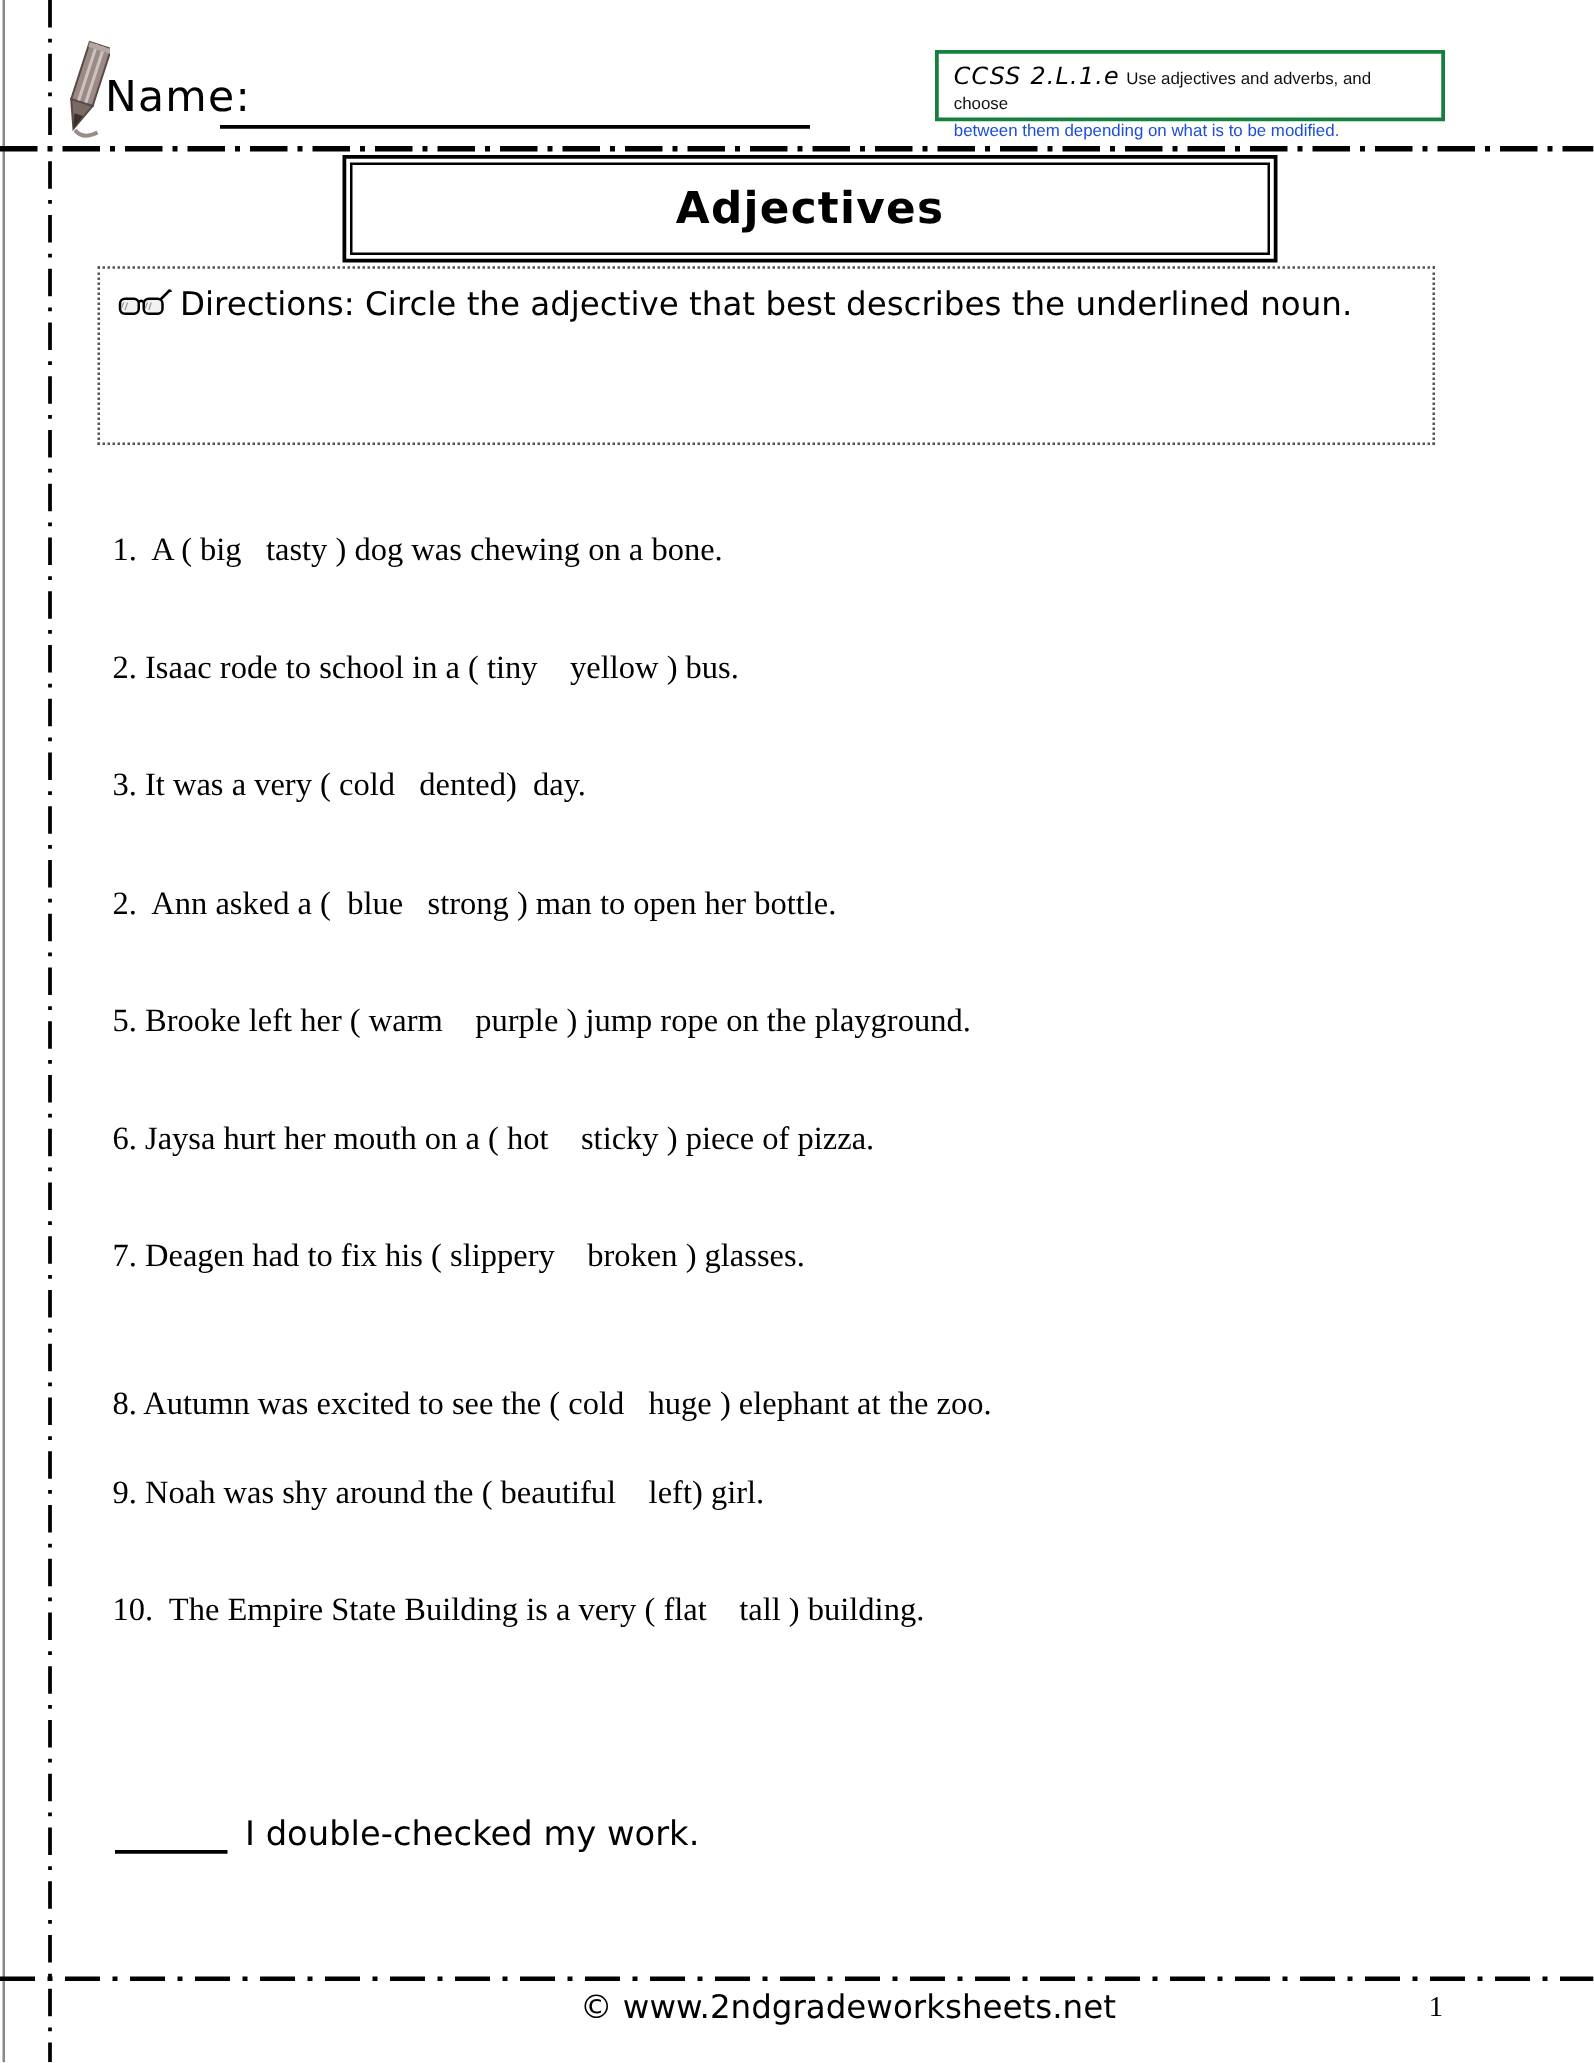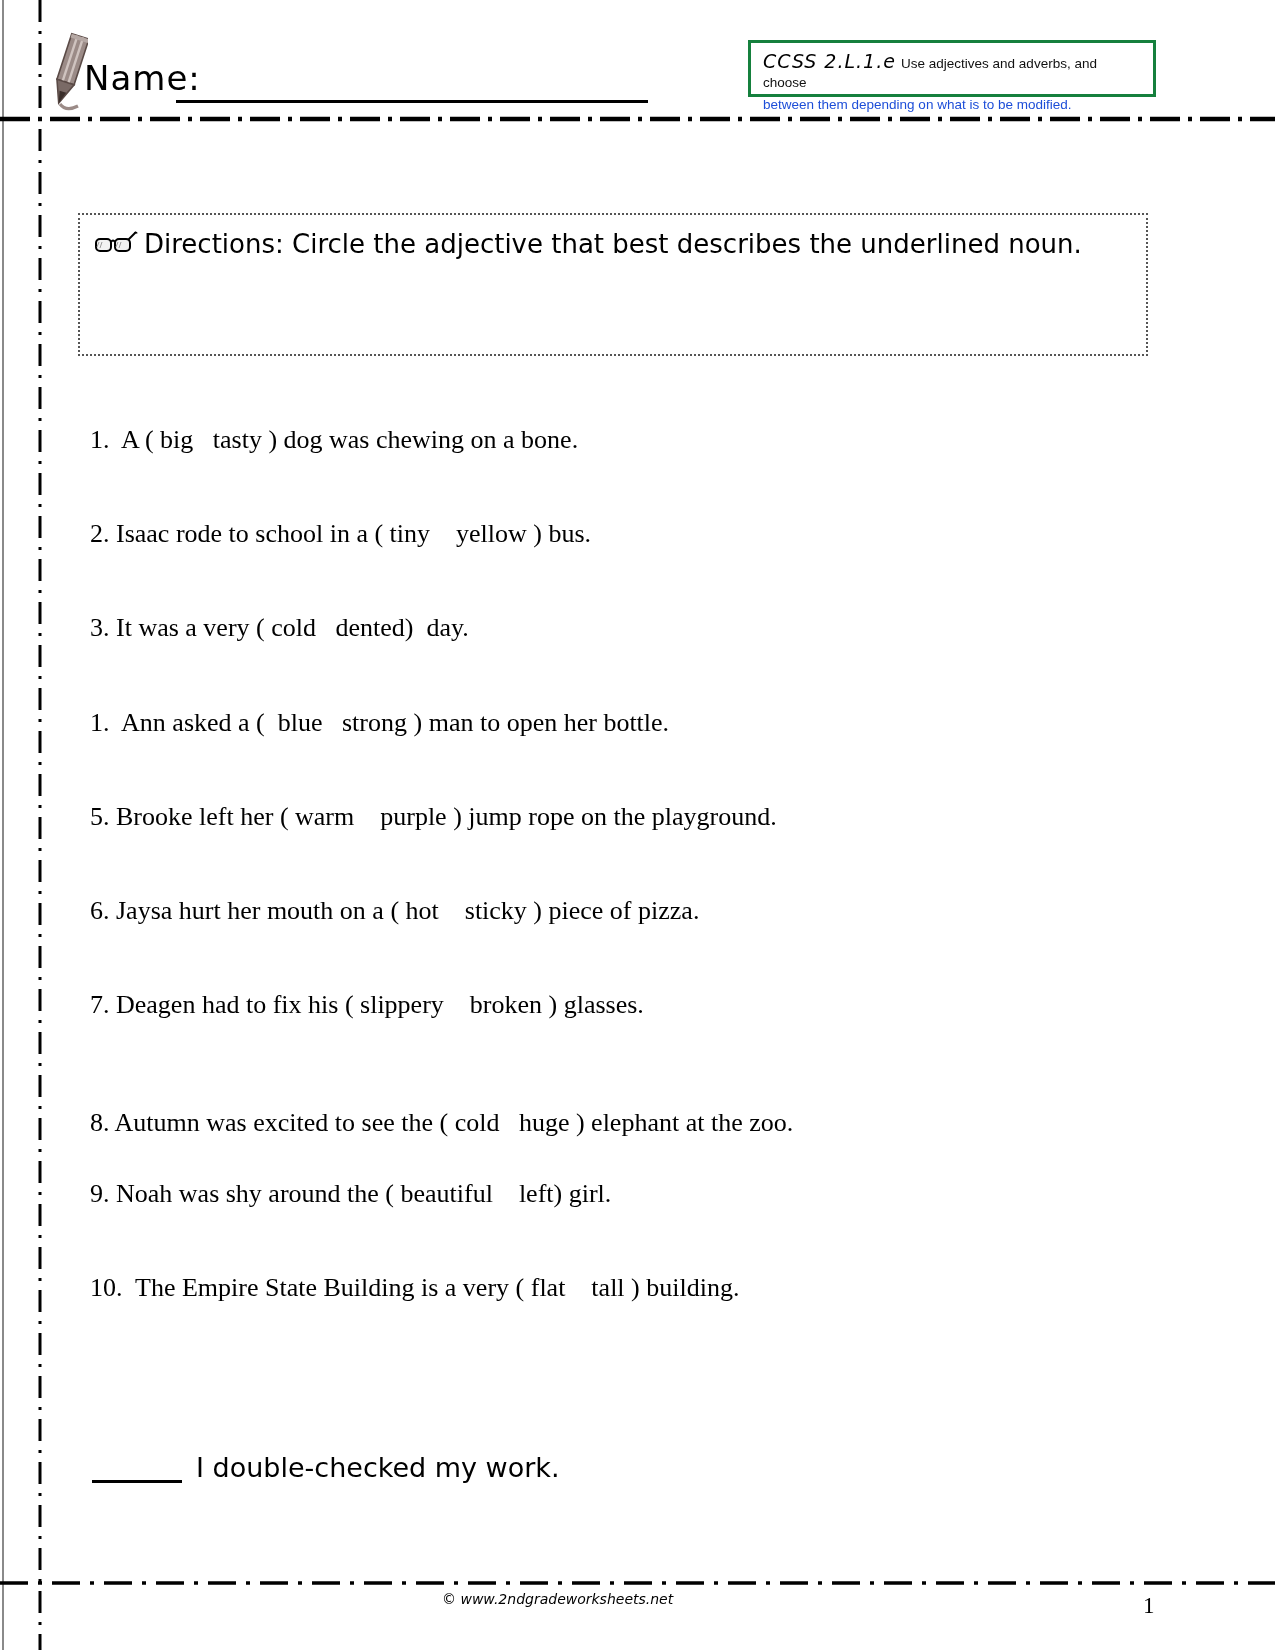--- a/index.html
+++ b/index.html
@@ -35,21 +35,21 @@
   #directions-text{font-size:26px;margin-left:6px;margin-top:2px;}
 
   
   .question-row{position:absolute;left:90px;font-size:26px;line-height:34px;white-space:pre;font-family:Liberation Serif, serif;}
 
   
   #self-check{left:92px;top:1450px;font-size:27px;display:flex;align-items:flex-end;}
   #self-check .blank{display:inline-block;width:90px;height:30px;border-bottom:3px solid #000;margin-right:14px;}
 
   
-  #footer-copyright{left:442px;top:1591px;font-size:14px;font-style:italic;}
+  #footer-copyright{left:464px;top:1591px;font-size:26px;}
   #page-number{left:1143px;top:1593px;font-size:23px;font-family:"Liberation Serif",serif;}
 
   svg{display:block;}
 </style>
 </head>
 <body>
 
 <div id="page">
 
   <div class="abs" id="left-edge"></div>
@@ -80,41 +80,46 @@
 
   <div class="abs" id="name-label">Name:</div>
   <div class="abs" id="name-line"></div>
 
   <div class="abs" id="ccss-box">
     <span class="code">CCSS 2.L.1.e</span>
     <span class="desc">Use adjectives and adverbs, and choose</span>
     <span class="l2">between them depending on what is to be modified.</span>
   </div>
 
+  <div class="abs" id="title-box">
+    <div class="inner">
+      <span id="title-text">Adjectives</span>
+    </div>
+  </div>
 
   <div class="abs" id="directions-box">
     <div id="directions-row">
       <svg width="44" height="26" viewBox="0 0 44 26">
         <path d="M34 10 L42 2" stroke="#000" stroke-width="2" fill="none"></path>
         <path d="M40.5 3 q2 -1.5 2.5 0.5" stroke="#000" stroke-width="1.4" fill="none"></path>
         <rect x="2" y="9" width="15" height="12" rx="4" fill="#f2f2f2" stroke="#000" stroke-width="2"></rect>
         <rect x="21" y="9" width="15" height="12" rx="4" fill="#f2f2f2" stroke="#000" stroke-width="2"></rect>
         <path d="M17 12 q2 -3 4 0" stroke="#000" stroke-width="2" fill="none"></path>
         <path d="M5 12 l-2 5 M8 12 l-2 6" stroke="#9a9a9a" stroke-width="1" fill="none"></path>
         <path d="M24 12 l-2 5 M27 12 l-2 6" stroke="#9a9a9a" stroke-width="1" fill="none"></path>
       </svg>
       <span id="directions-text">Directions: Circle the adjective that best describes the underlined noun.</span>
     </div>
   </div>
 
   <div id="questions">
     <div class="question-row" style="top: 423px;">1.  A ( big   tasty ) dog was chewing on a bone.</div>
   <div class="question-row" style="top: 517px;">2. Isaac rode to school in a ( tiny    yellow ) bus.</div>
       <div class="question-row" style="top: 611px;">3. It was a very ( cold   dented)  day.</div>
-      <div class="question-row" style="top: 706px;">1.  Ann asked a (  blue   strong ) man to open her bottle.</div>
+      <div class="question-row" style="top: 706px;">2.  Ann asked a (  blue   strong ) man to open her bottle.</div>
       <div class="question-row" style="top: 800px;">5. Brooke left her ( warm    purple ) jump rope on the playground.</div>
       <div class="question-row" style="top: 894px;">6. Jaysa hurt her mouth on a ( hot    sticky ) piece of pizza.</div>
       <div class="question-row" style="top: 988px;">7. Deagen had to fix his ( slippery    broken ) glasses.</div>
       <div class="question-row" style="top: 1106px; text-align: center;">8. Autumn was excited to see the ( cold   huge ) elephant at the zoo.</div>
       <div class="question-row" style="top: 1177px;">9. Noah was shy around the ( beautiful    left) girl.</div>
       <div class="question-row" style="top: 1271px;">10.  The Empire State Building is a very ( flat    tall ) building.</div>
     </div>
 
   <div class="abs" id="self-check">
     <span class="blank"></span>

